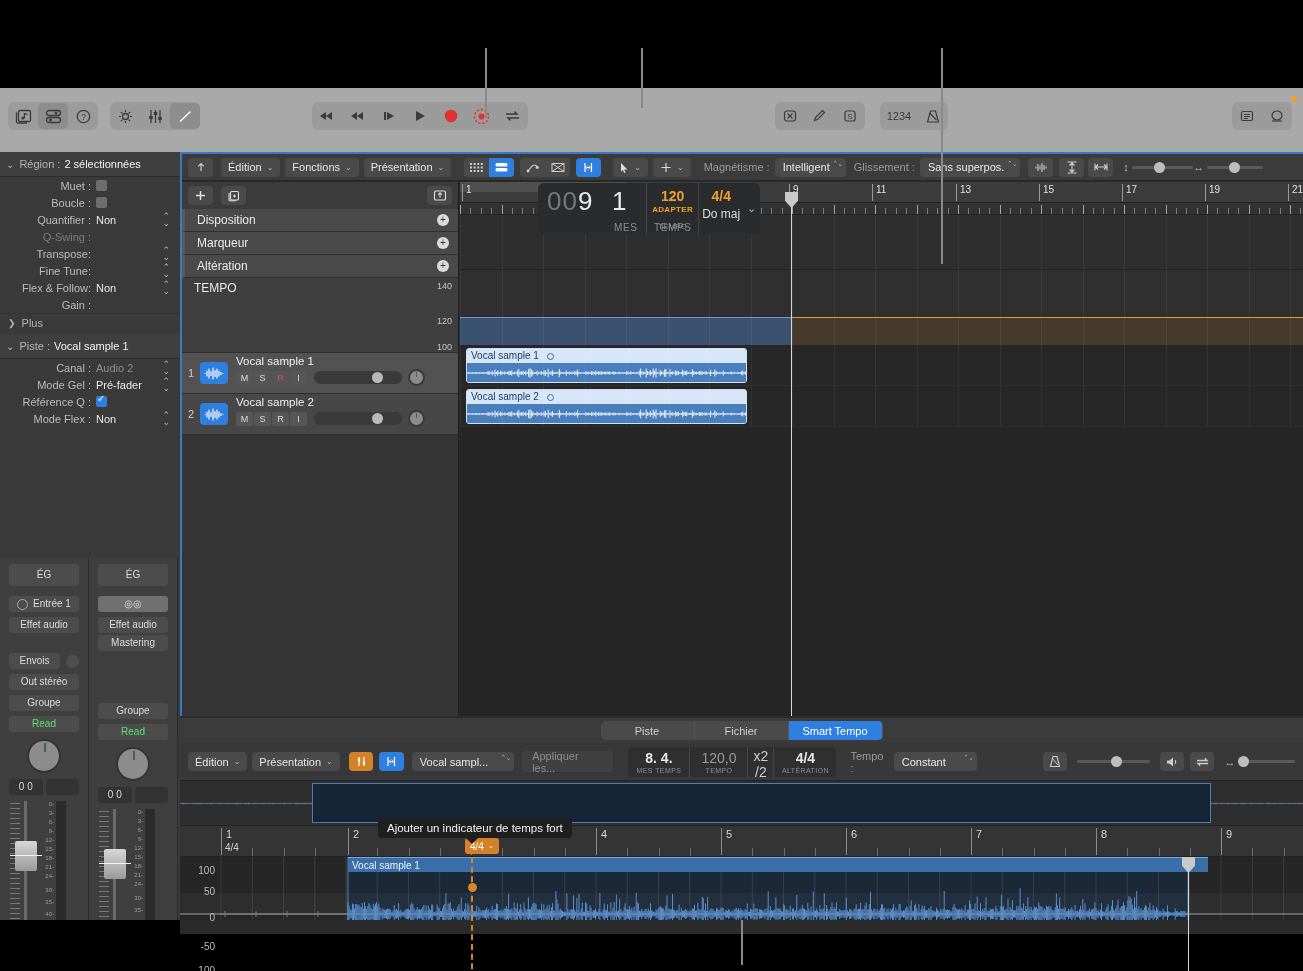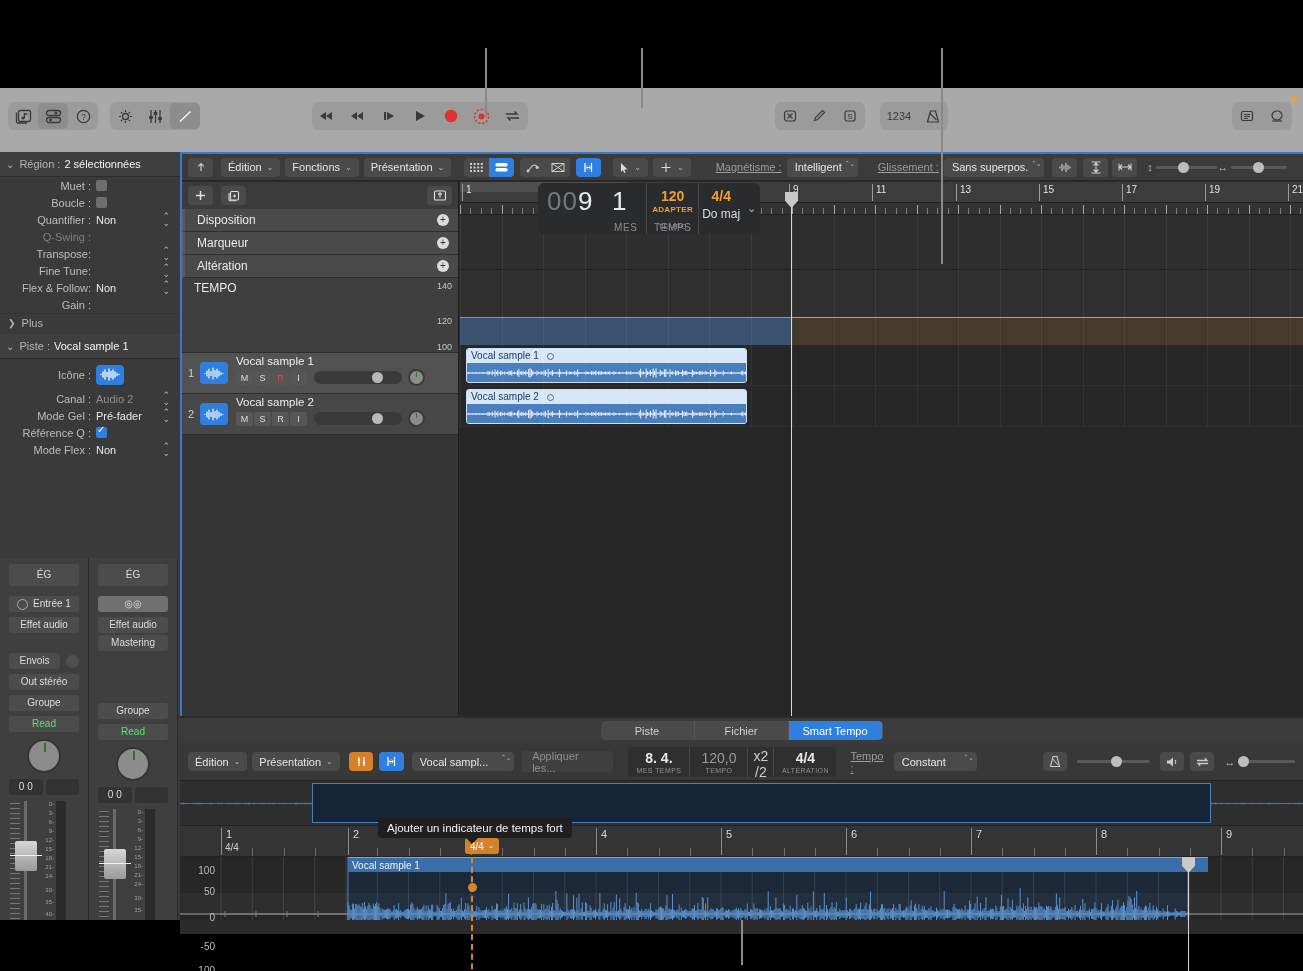--- a/index.html
+++ b/index.html
@@ -80,21 +80,21 @@
   .arrange { position:absolute; left:180px; top:64px; width:1123px; height:564px; background:#2b2b2b; border-top:2px solid #3a78c8; border-left:2px solid #3a78c8;}
   .ar-toolbar { height:27px; background:#3b3b3b; display:flex; align-items:center; padding:0 6px; border-bottom:1px solid #262626; }
   .mbtn { height:19px; padding:0 7px; background:#4a4a4a; border-radius:4px; display:flex; align-items:center; color:#e6e6e6; font-size:11px; margin-right:5px;}
   .mbtn .cv { margin-left:5px; font-size:8px; color:#b6b6b6; }
   .sqbtn { width:25px; height:19px; background:#4a4a4a; border-radius:4px; display:flex; align-items:center; justify-content:center; color:#ccc;}
   .sqbtn.on { background:#2f7fe0; color:#fff; }
   .sqbtn.orange { background:#d4822a; color:#fff; }
   .seg { display:flex; background:#4a4a4a; border-radius:4px; overflow:hidden; margin-right:6px;}
   .seg>div { width:25px; height:19px; display:flex; align-items:center; justify-content:center; color:#ccc;}
   .seg>div.on { background:#2f7fe0; color:#fff; }
-  .lab { color:#9b9b9b; margin:0 5px 0 20px;text-decoration:underline; }
+  .lab { color:#9b9b9b; margin:0 5px 0 8px; }
   .popup { height:19px; padding:0 16px 0 8px; background:#4a4a4a; border-radius:4px; display:flex; align-items:center; color:#e8e8e8; position:relative;}
   .popup:after { content:"⌃⌄"; position:absolute; right:3px; top:3px; font-size:6px; line-height:6px; color:#bbb; letter-spacing:0; transform:scaleY(1.2);}
   .minislider { width:70px; height:14px; display:flex; align-items:center; }
   .minislider .bar { flex:1; height:3px; background:#5a5a5a; border-radius:2px; position:relative;}
   .minislider .bar i { position:absolute; left:22px; top:-4px; width:11px; height:11px; border-radius:6px; background:#bdbdbd;}
 
   .tracklist { position:absolute; left:0; top:28px; width:277px; bottom:0; background:#353535; border-right:1px solid #1f1f1f;}
   .tl-top { height:27px; display:flex; align-items:center; padding:0 6px; background:#3b3b3b;}
   .gtrack { height:23px; display:flex; align-items:center; padding-left:12px; background:#4a4a4a; border-bottom:1px solid #2f2f2f; border-left:3px solid #5a5a5a; color:#eaeaea; font-size:12px;}
   .gtrack .add { margin-left:auto; margin-right:9px; width:12px; height:12px; border-radius:6px; background:#dcdcdc; color:#3a3a3a; font-size:10px; line-height:11px; text-align:center;}
@@ -382,30 +382,20 @@
       </div>
     <div class="plus-row">
         <span style="margin-right:6px;font-size:9px;">❯</span>
         <span>Plus</span>
       </div>
 
     <div class="insp-hdr" style="margin-top:2px;">
       <span class="tw">⌄</span>
       <span class="lbl">Piste :</span>
       <span class="val">Vocal sample 1</span>
-    </div>
-    <div class="row" style="height:31px;">
-      <span class="k">Icône :</span>
-      <span class="icon-chip">
-        <svg width="22" height="13" viewBox="0 0 22 13">
-            <g stroke="#fff" stroke-width="1.3" stroke-linecap="round">
-              <path d="M2 6.5v0M4 4v5M6 2v9M8 4.5v4M10 1v11M12 3.5v6M14 2v9M16 4v5M18 5.5v2M20 6.5v0"></path>
-            </g>
-          </svg>
-      </span>
     </div>
     <div class="row">
         <span class="k">Canal :</span>
         <span class="v dim">Audio 2</span>
         <span class="stp">⌃<br>⌄</span>
       </div>
     <div class="row">
         <span class="k">Mode Gel :</span>
         <span class="v">Pré-fader</span>
         <span class="stp">⌃<br>⌄</span>

